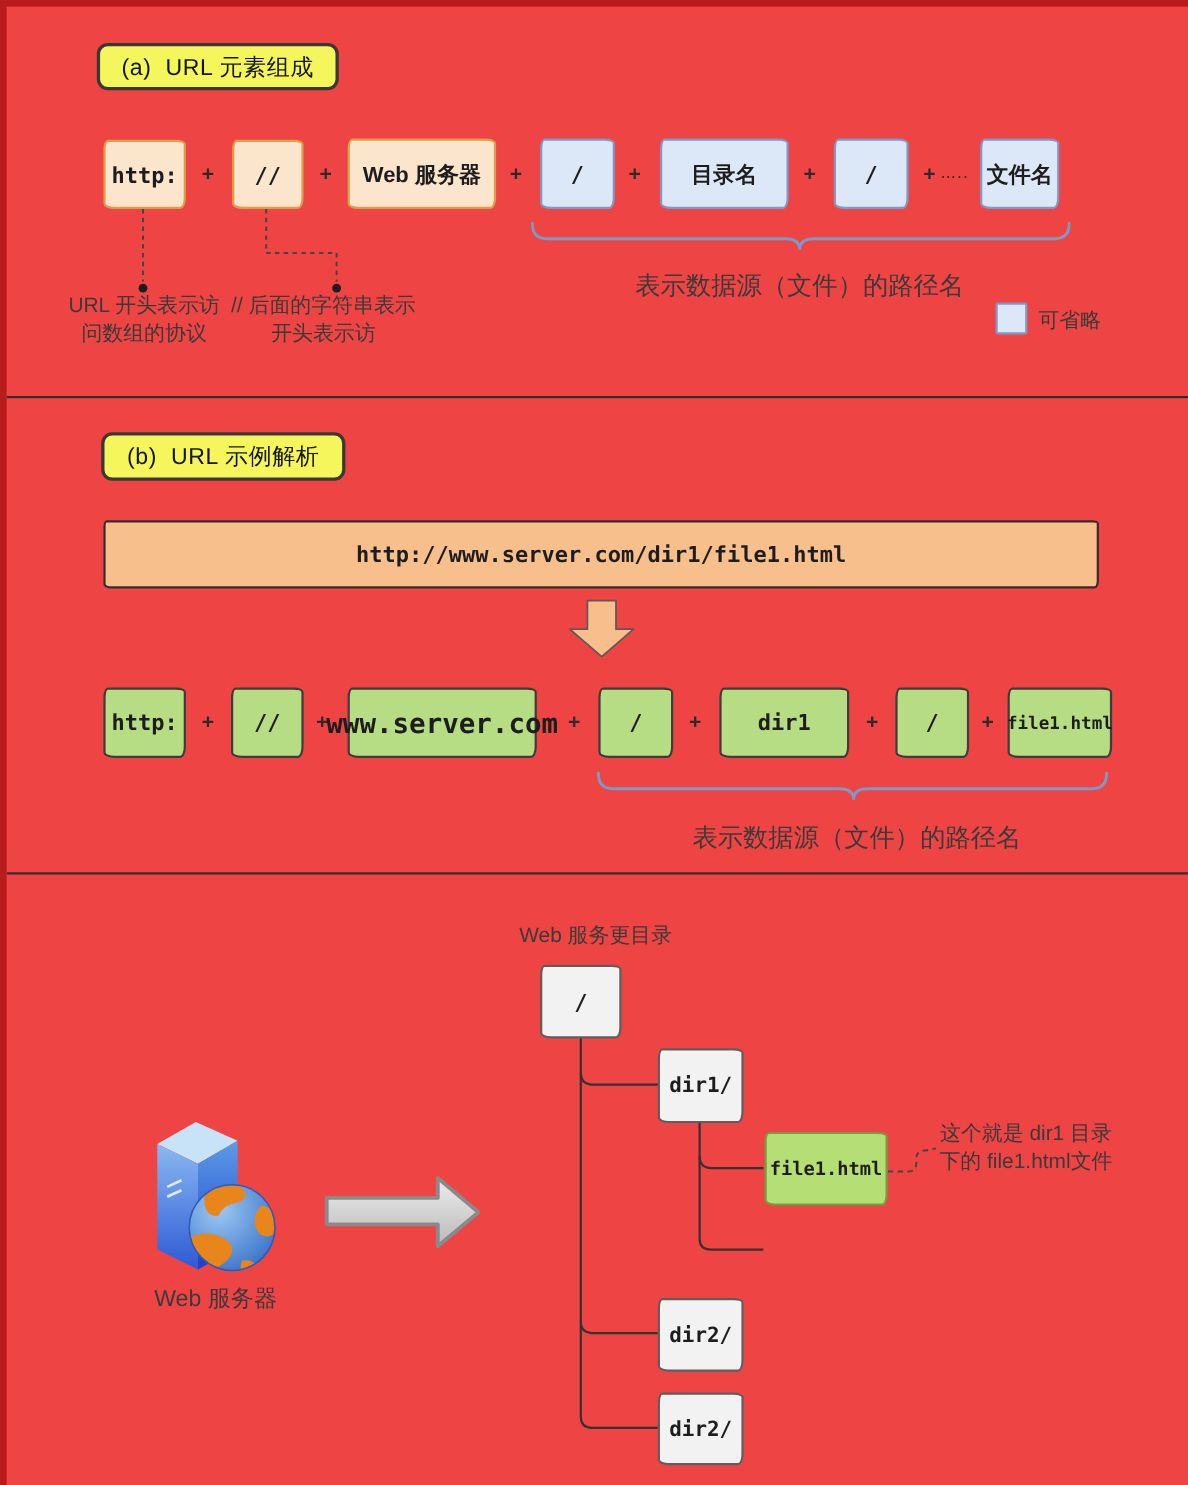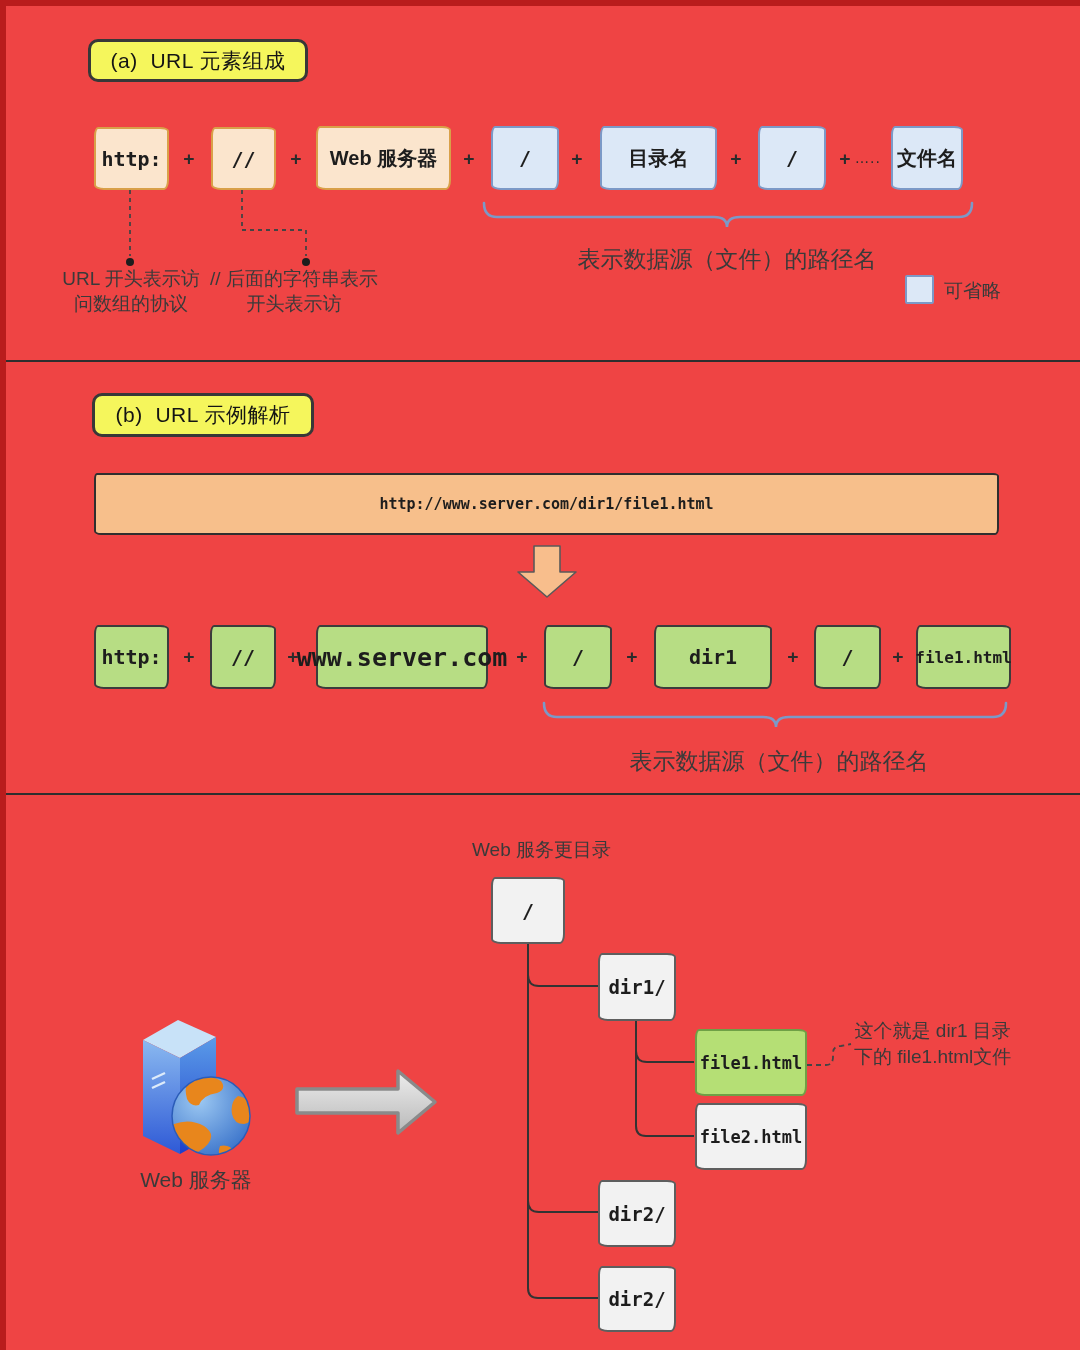--- a/index.html
+++ b/index.html
@@ -151,21 +151,21 @@
     <div>开头表示访</div>
   </div>
 
   <div class="brace-label" style="left:521px;top:238px;width:400px">表示数据源（文件）的路径名</div>
 
   <div class="legend-square" style="left:899px;top:269px"></div>
   <div class="plain-label" style="left:938px;top:272px">可省略</div>
 
   <div class="panel-title" style="left:86px;top:387px;width:216px;height:38px">(b)  URL 示例解析</div>
 
-  <div class="box orangebar" style="left:88px;top:467px;width:901px;height:58px;font-size:15px">http://www.server.com/dir1/file1.html</div>
+  <div class="box orangebar" style="left:88px;top:467px;width:901px;height:58px;font-size:20px">http://www.server.com/dir1/file1.html</div>
 
   <div class="box greenbx" style="left:88px;top:619px;width:71px;height:60px">http:</div>
   <div class="plus" style="left:173px;top:640px">+</div>
   <div class="box greenbx" style="left:204px;top:619px;width:62px;height:60px">//</div>
   <div class="plus" style="left:277px;top:640px">+</div>
   <div class="box greenbx" style="left:310px;top:619px;width:168px;height:60px;font-size:25px">www.server.com</div>
   <div class="plus" style="left:506px;top:640px">+</div>
   <div class="box greenbx" style="left:538px;top:619px;width:64px;height:60px">/</div>
   <div class="plus" style="left:616px;top:640px">+</div>
   <div class="box greenbx" style="left:648px;top:619px;width:114px;height:60px">dir1</div>
@@ -175,21 +175,20 @@
   <div class="box greenbx" style="left:910px;top:619px;width:91px;height:60px;font-size:16px">file1.html</div>
 
   <div class="brace-label" style="left:568px;top:740px;width:410px">表示数据源（文件）的路径名</div>
 
 
   <div class="plain-label" style="left:466px;top:831px">Web 服务更目录</div>
 
   <div class="box graybx" style="left:485px;top:871px;width:70px;height:63px">/</div>
   <div class="box graybx" style="left:592px;top:947px;width:74px;height:64px;font-size:19px">dir1/</div>
   <div class="box tgreen" style="left:689px;top:1023px;width:108px;height:63px;font-size:17px">file1.html</div>
-  <div class="box graybx" style="left:689px;top:1097px;width:108px;height:63px;font-size:17px">file2.html</div>
   <div class="box graybx" style="left:592px;top:1174px;width:74px;height:63px;font-size:19px">dir2/</div>
   <div class="box graybx" style="left:592px;top:1260px;width:74px;height:62px;font-size:19px">dir2/</div>
 
   <div class="annot" style="left:848px;top:1012px">
     <div>这个就是 dir1 目录</div>
     <div>下的 file1.html文件</div>
   </div>
 
   <div class="plain-label" style="left:110px;top:1160px;width:160px;text-align:center;font-size:21px">Web 服务器</div>
 

